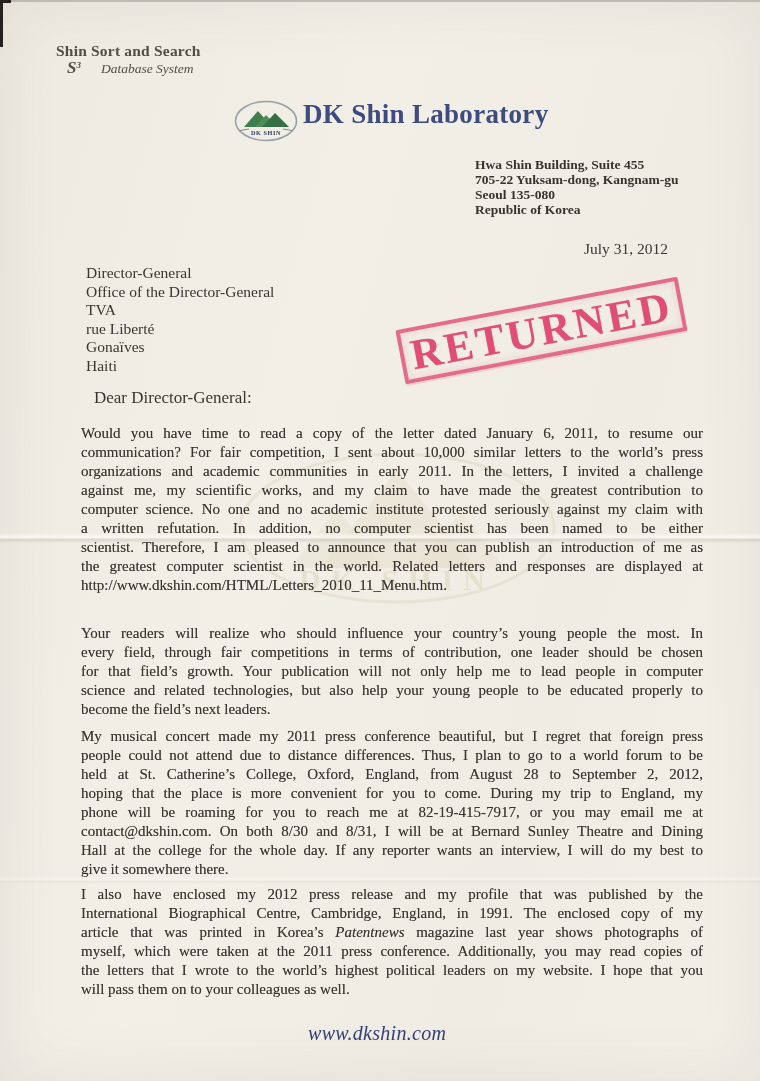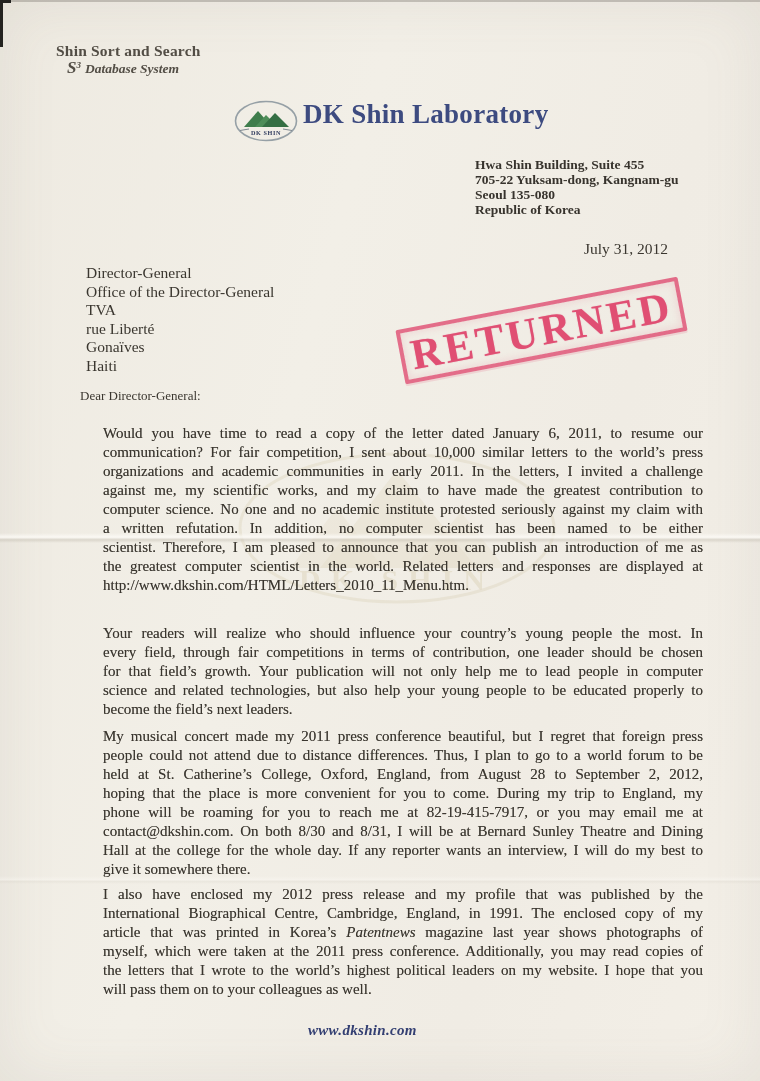--- a/index.html
+++ b/index.html
@@ -13,55 +13,55 @@
   .scan-top-edge{position:absolute;left:0;top:0;width:760px;height:2px;background:rgba(95,90,82,0.30);}
   .scan-corner-v{position:absolute;left:0;top:0;width:3px;height:47px;background:#23221f;}
   .scan-corner-h{position:absolute;left:0;top:0;width:11px;height:3px;background:#23221f;}
 
   .wm{position:absolute;left:235px;top:450px;opacity:0.5;}
 
   .product{position:absolute;left:56px;top:42px;font-size:15.5px;font-weight:bold;color:#524d45;letter-spacing:0.2px;}
   .product-sub{position:absolute;left:67px;top:58px;font-size:13.5px;font-style:italic;color:#524d45;}
   .ss-base{font-size:17px;font-weight:bold;}
   .ss-sup{font-size:9px;font-weight:bold;}
-  .ss-rest{margin-left:4px;font-weight:bold;}
+  .ss-rest{margin-left:20px;}
 
   .logo-svg{position:absolute;left:233px;top:100px;}
   .company{position:absolute;left:303px;top:99px;font-size:27px;font-weight:bold;color:#3d4b80;letter-spacing:0.3px;}
 
   .sender{position:absolute;left:475px;top:158px;font-weight:bold;font-size:13.5px;line-height:14.9px;color:#37332d;}
   .date{position:absolute;left:584px;top:240px;font-size:15.5px;font-family:Liberation Serif, serif;}
 
   .recipient{position:absolute;left:86px;top:264px;font-size:15.5px;line-height:18.6px;}
-  .salutation{position:absolute;left:80px;top:388px;font-size:13px;}
+  .salutation{position:absolute;left:94px;top:388px;font-size:17px;}
 
   .stamp{
     position:absolute;left:398px;top:303px;width:287px;height:55px;box-sizing:border-box;
     border:4px solid rgba(222,66,106,0.75);border-radius:2px;
     transform:rotate(-10.8deg);
     display:flex;align-items:center;justify-content:center;
     font-weight:bold;font-size:43px;letter-spacing:3px;line-height:1;
     color:rgba(222,66,106,0.85);
     box-shadow:0 2px 0 rgba(222,66,106,0.15), inset 0 0 8px rgba(222,66,106,0.18);
     text-shadow:0 0 1px rgba(222,66,106,0.5);
   }
 
   .para{position:absolute;left:81px;width:622px;font-size:15px;line-height:19px;color:#3a362f;
         text-shadow:0 0 0.4px rgba(58,54,47,0.55);}
   .p1{top:424px}.p2{top:624px}.p3{top:727px}.p4{top:885px}
-  .jline{text-align:justify;text-align-last:justify;height:19px;margin-left:22px;}
+  .jline{text-align:justify;text-align-last:justify;height:19px;}
   .jline.end{text-align-last:left;}
   .recipient div,.sender div{white-space:nowrap;}
 
   .crease1{position:absolute;left:0;top:533px;width:760px;height:10px;pointer-events:none;
     background:linear-gradient(to bottom,rgba(242,239,231,0) 0%,rgba(253,251,247,0.85) 42%,rgba(192,186,173,0.45) 68%,rgba(242,239,231,0) 100%);}
   .crease2{position:absolute;left:0;top:876px;width:760px;height:8px;pointer-events:none;opacity:0.45;
     background:linear-gradient(to bottom,rgba(242,239,231,0) 0%,rgba(252,250,246,0.8) 45%,rgba(196,190,177,0.35) 70%,rgba(242,239,231,0) 100%);}
 
-  .footer{position:absolute;left:308px;top:1022px;font-size:15px;font-weight:bold;font-style:italic;color:#333f72;letter-spacing:0.3px;}
+  .footer{position:absolute;left:308px;top:1022px;font-size:20px;font-weight:normal;font-style:italic;color:#333f72;letter-spacing:0.3px;}
 </style>
 </head>
 <body>
 
 <div class="page">
 
   <div class="scan-top-edge"></div>
   <div class="scan-corner-v"></div>
   <div class="scan-corner-h"></div>
 

